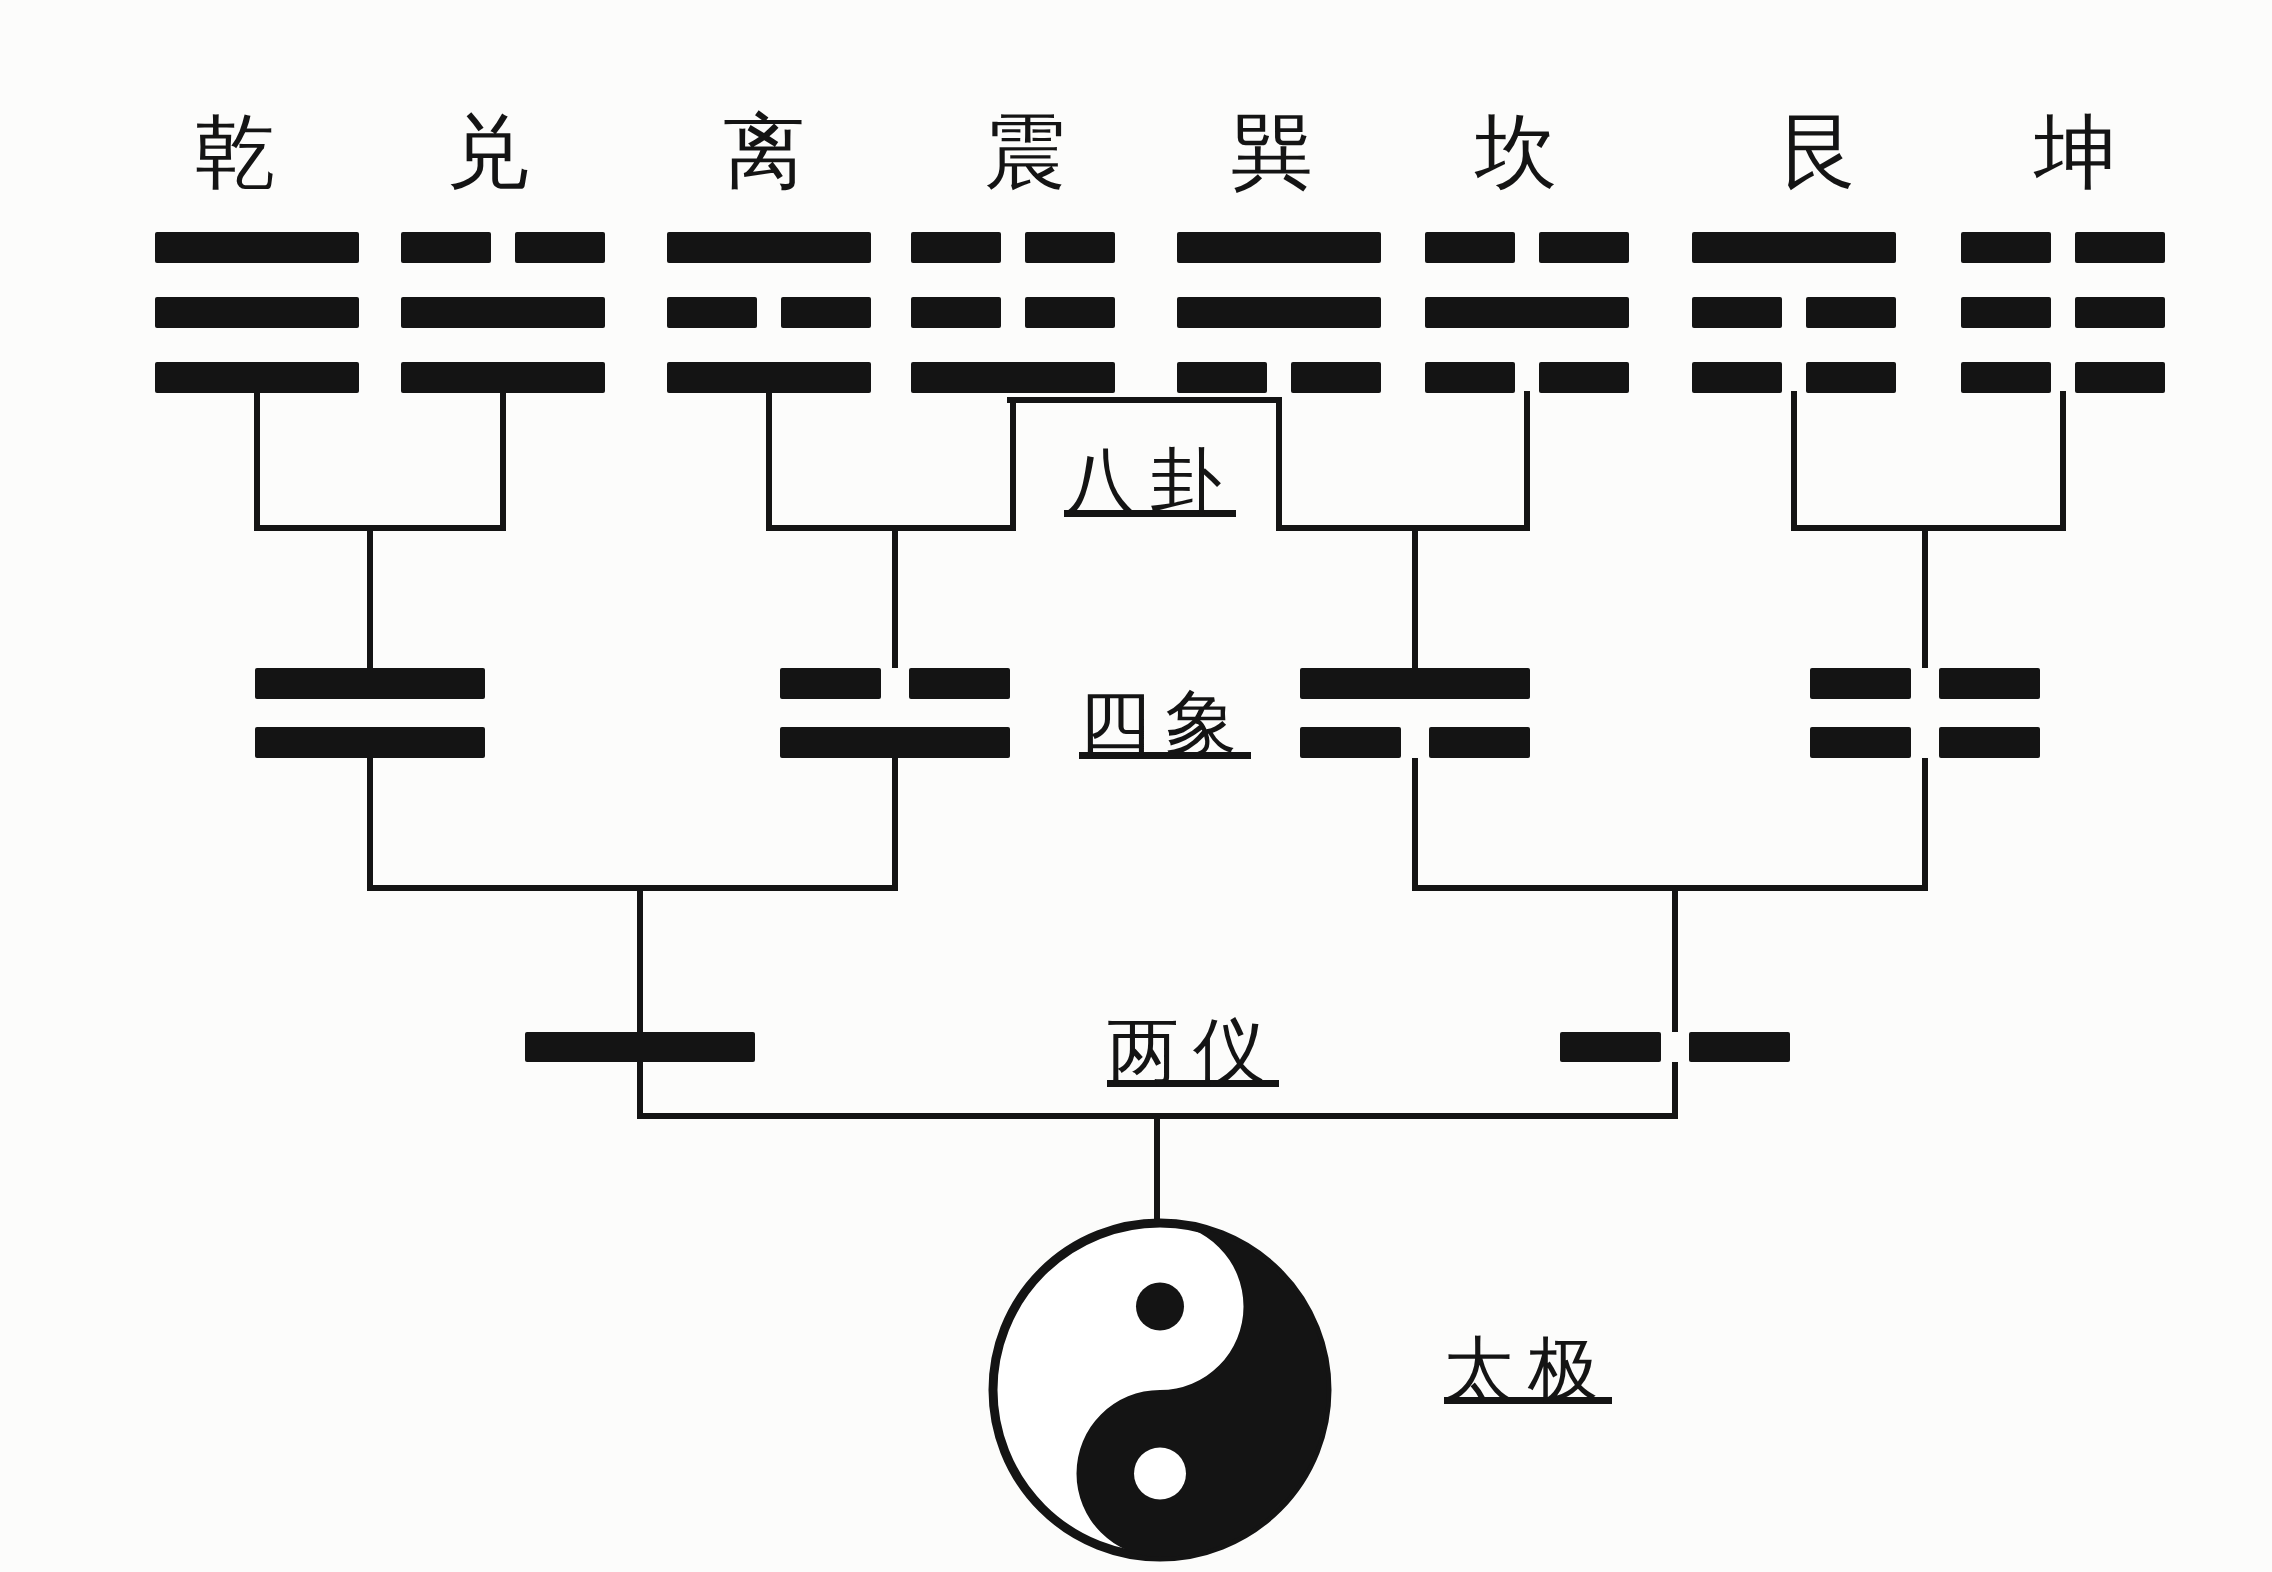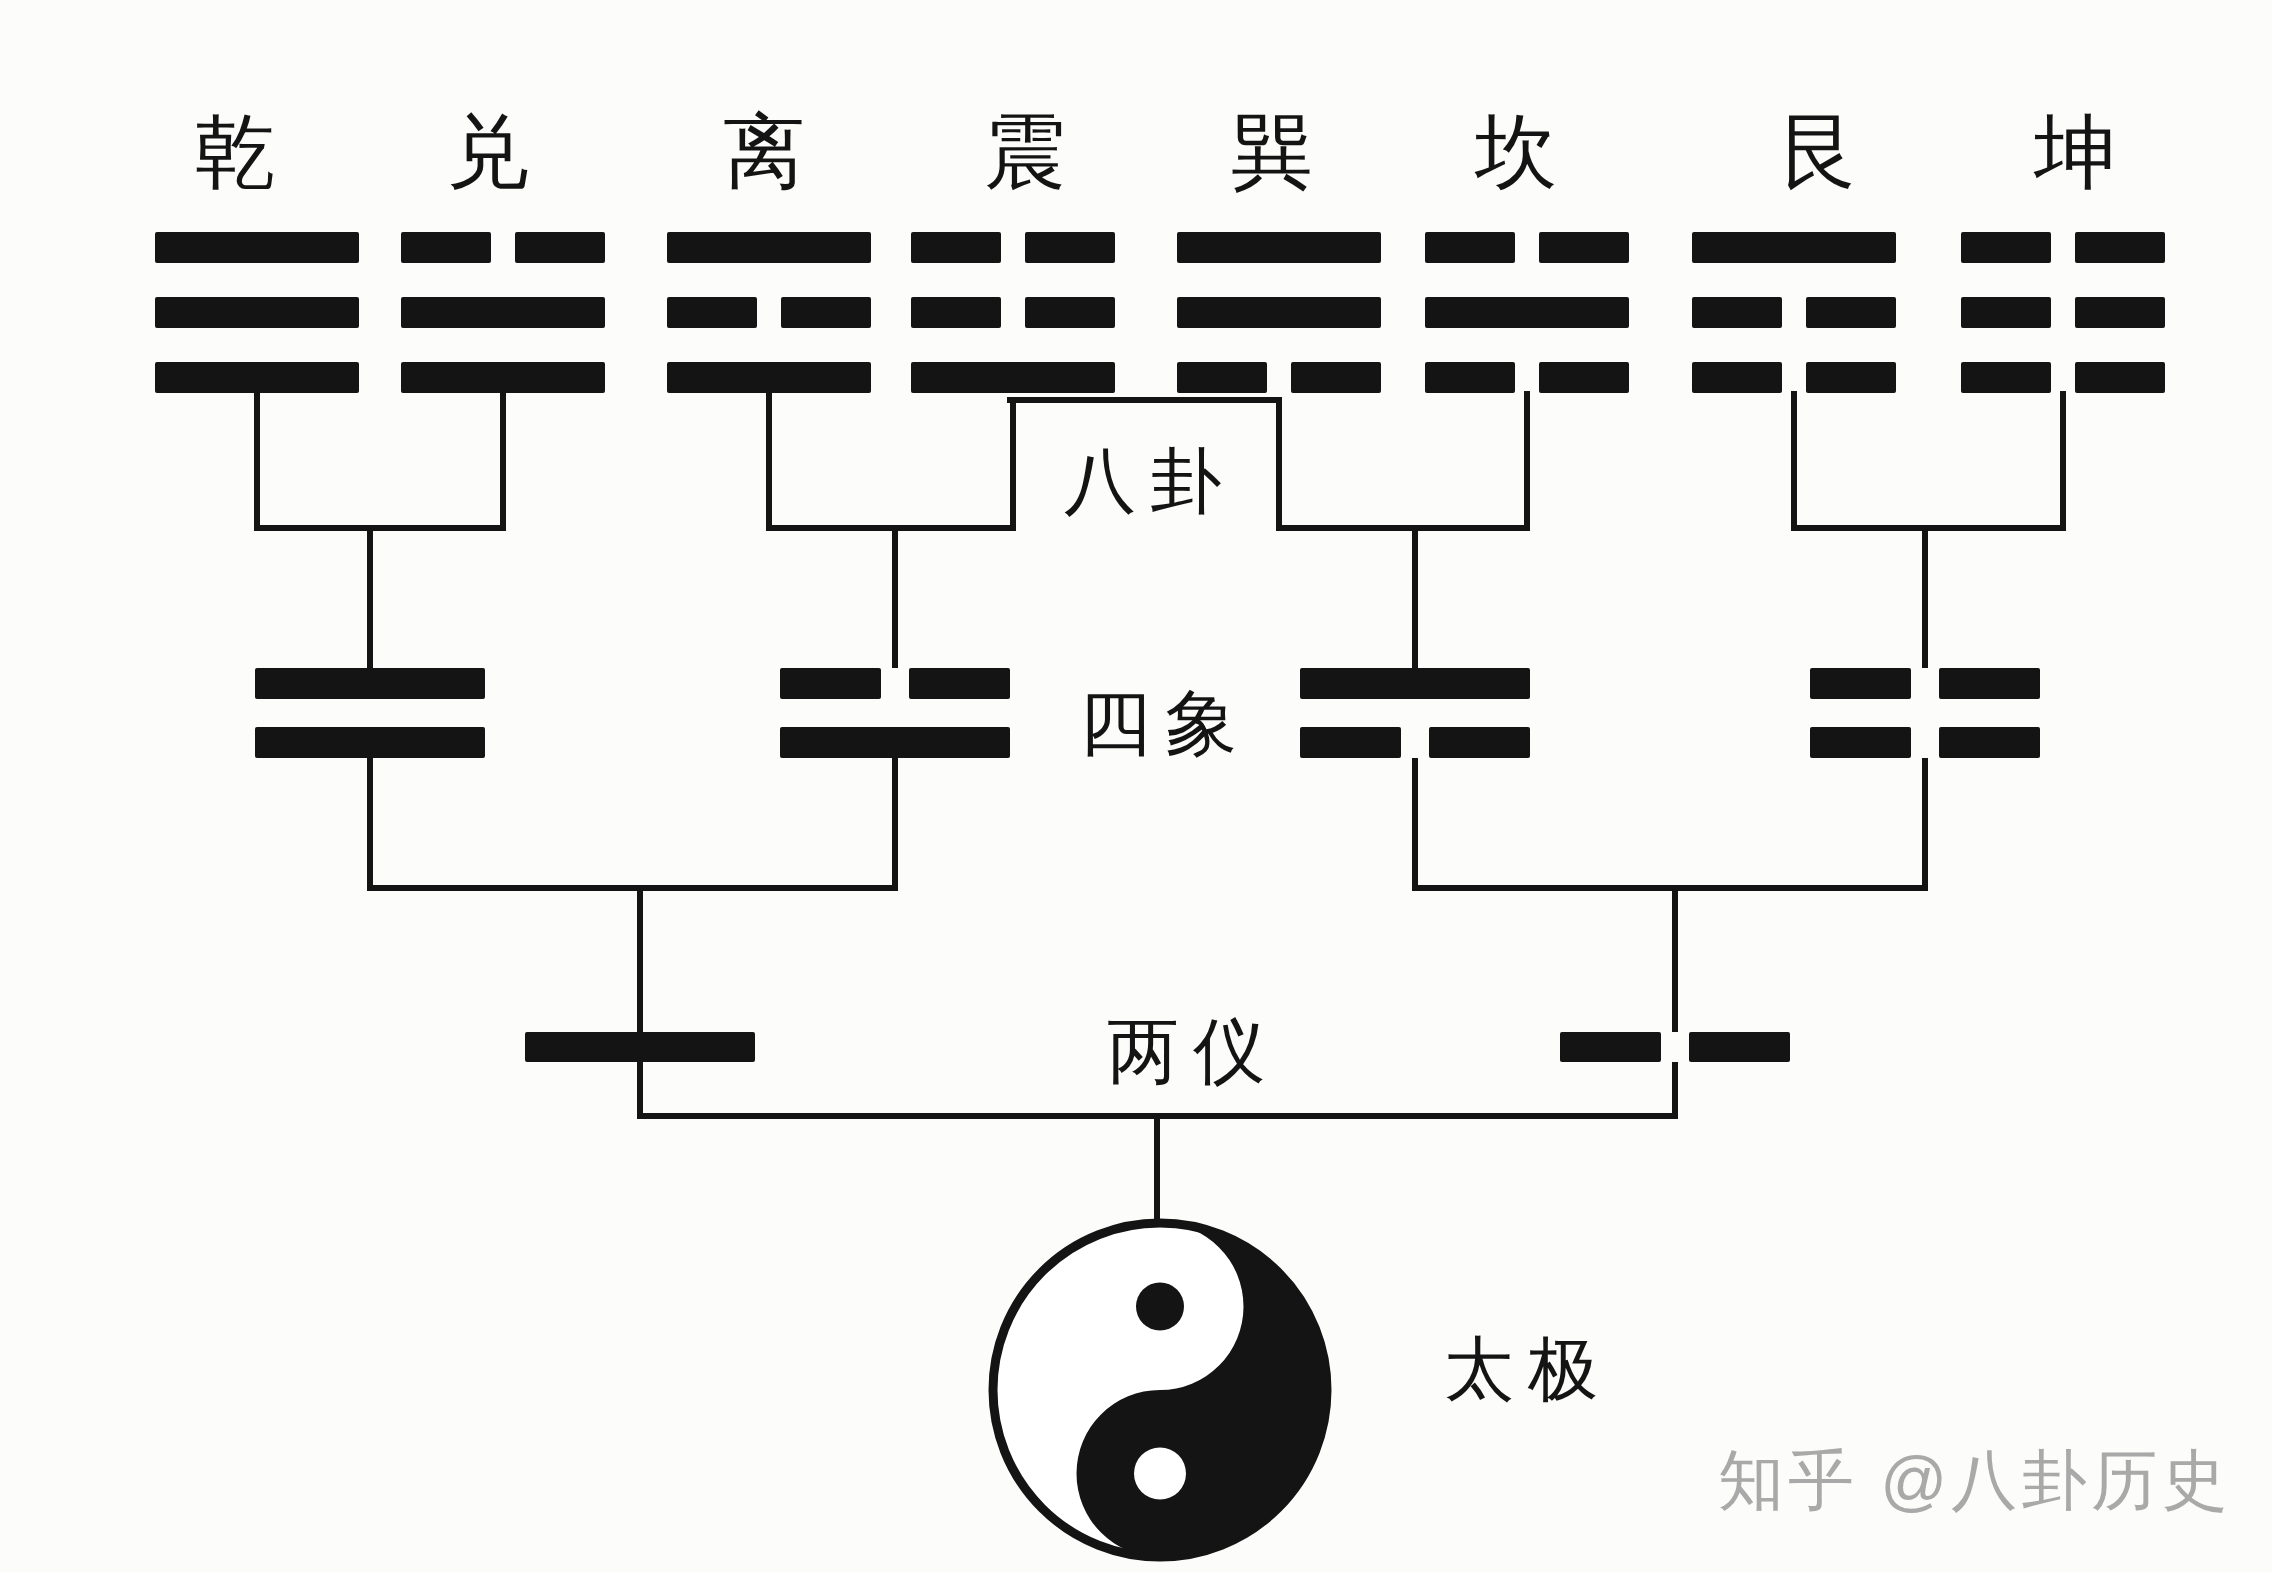--- a/index.html
+++ b/index.html
@@ -19,21 +19,21 @@
   
   .cn {
     position: absolute;
     transform: translateX(-50%);
     color: var(--ink);
     white-space: nowrap;
     line-height: 1;
     letter-spacing: 14px;
   }
   .lbl-trigram { top: 112px; font-size: 82px; letter-spacing: 0; }
-  .lbl-level   { font-size: 72px; }
+  .lbl-level   { font-size: 72px; text-decoration: underline; }
   .watermark {
     position: absolute;
     left: 1718px;
     top: 1444px;
     font-size: 66px;
     line-height: 1.1;
     color: var(--wm);
     font-family: "Liberation Sans", "DejaVu Sans", sans-serif;
     letter-spacing: 4px;
     white-space: nowrap;
@@ -194,15 +194,14 @@
     <g transform="translate(172,172)">
       <circle r="167" fill="#ffffff" stroke="#141414" stroke-width="9"></circle>
       <path d="M0,-167 A167,167 0 0 1 0,167 A83.5,83.5 0 0 1 0,0 A83.5,83.5 0 0 0 0,-167 Z" fill="#141414"></path>
       <circle cy="-83.5" r="24" fill="#141414"></circle>
       <circle cy="83.5" r="26" fill="#ffffff"></circle>
     </g>
   </svg>
 
   <div class="cn lbl-level" style="left:1528px; top:1335px; font-size:70px">太极</div>
 
-  <div class="watermark">知乎 @八卦历史</div>
 
 </div>
 
 </body></html>

